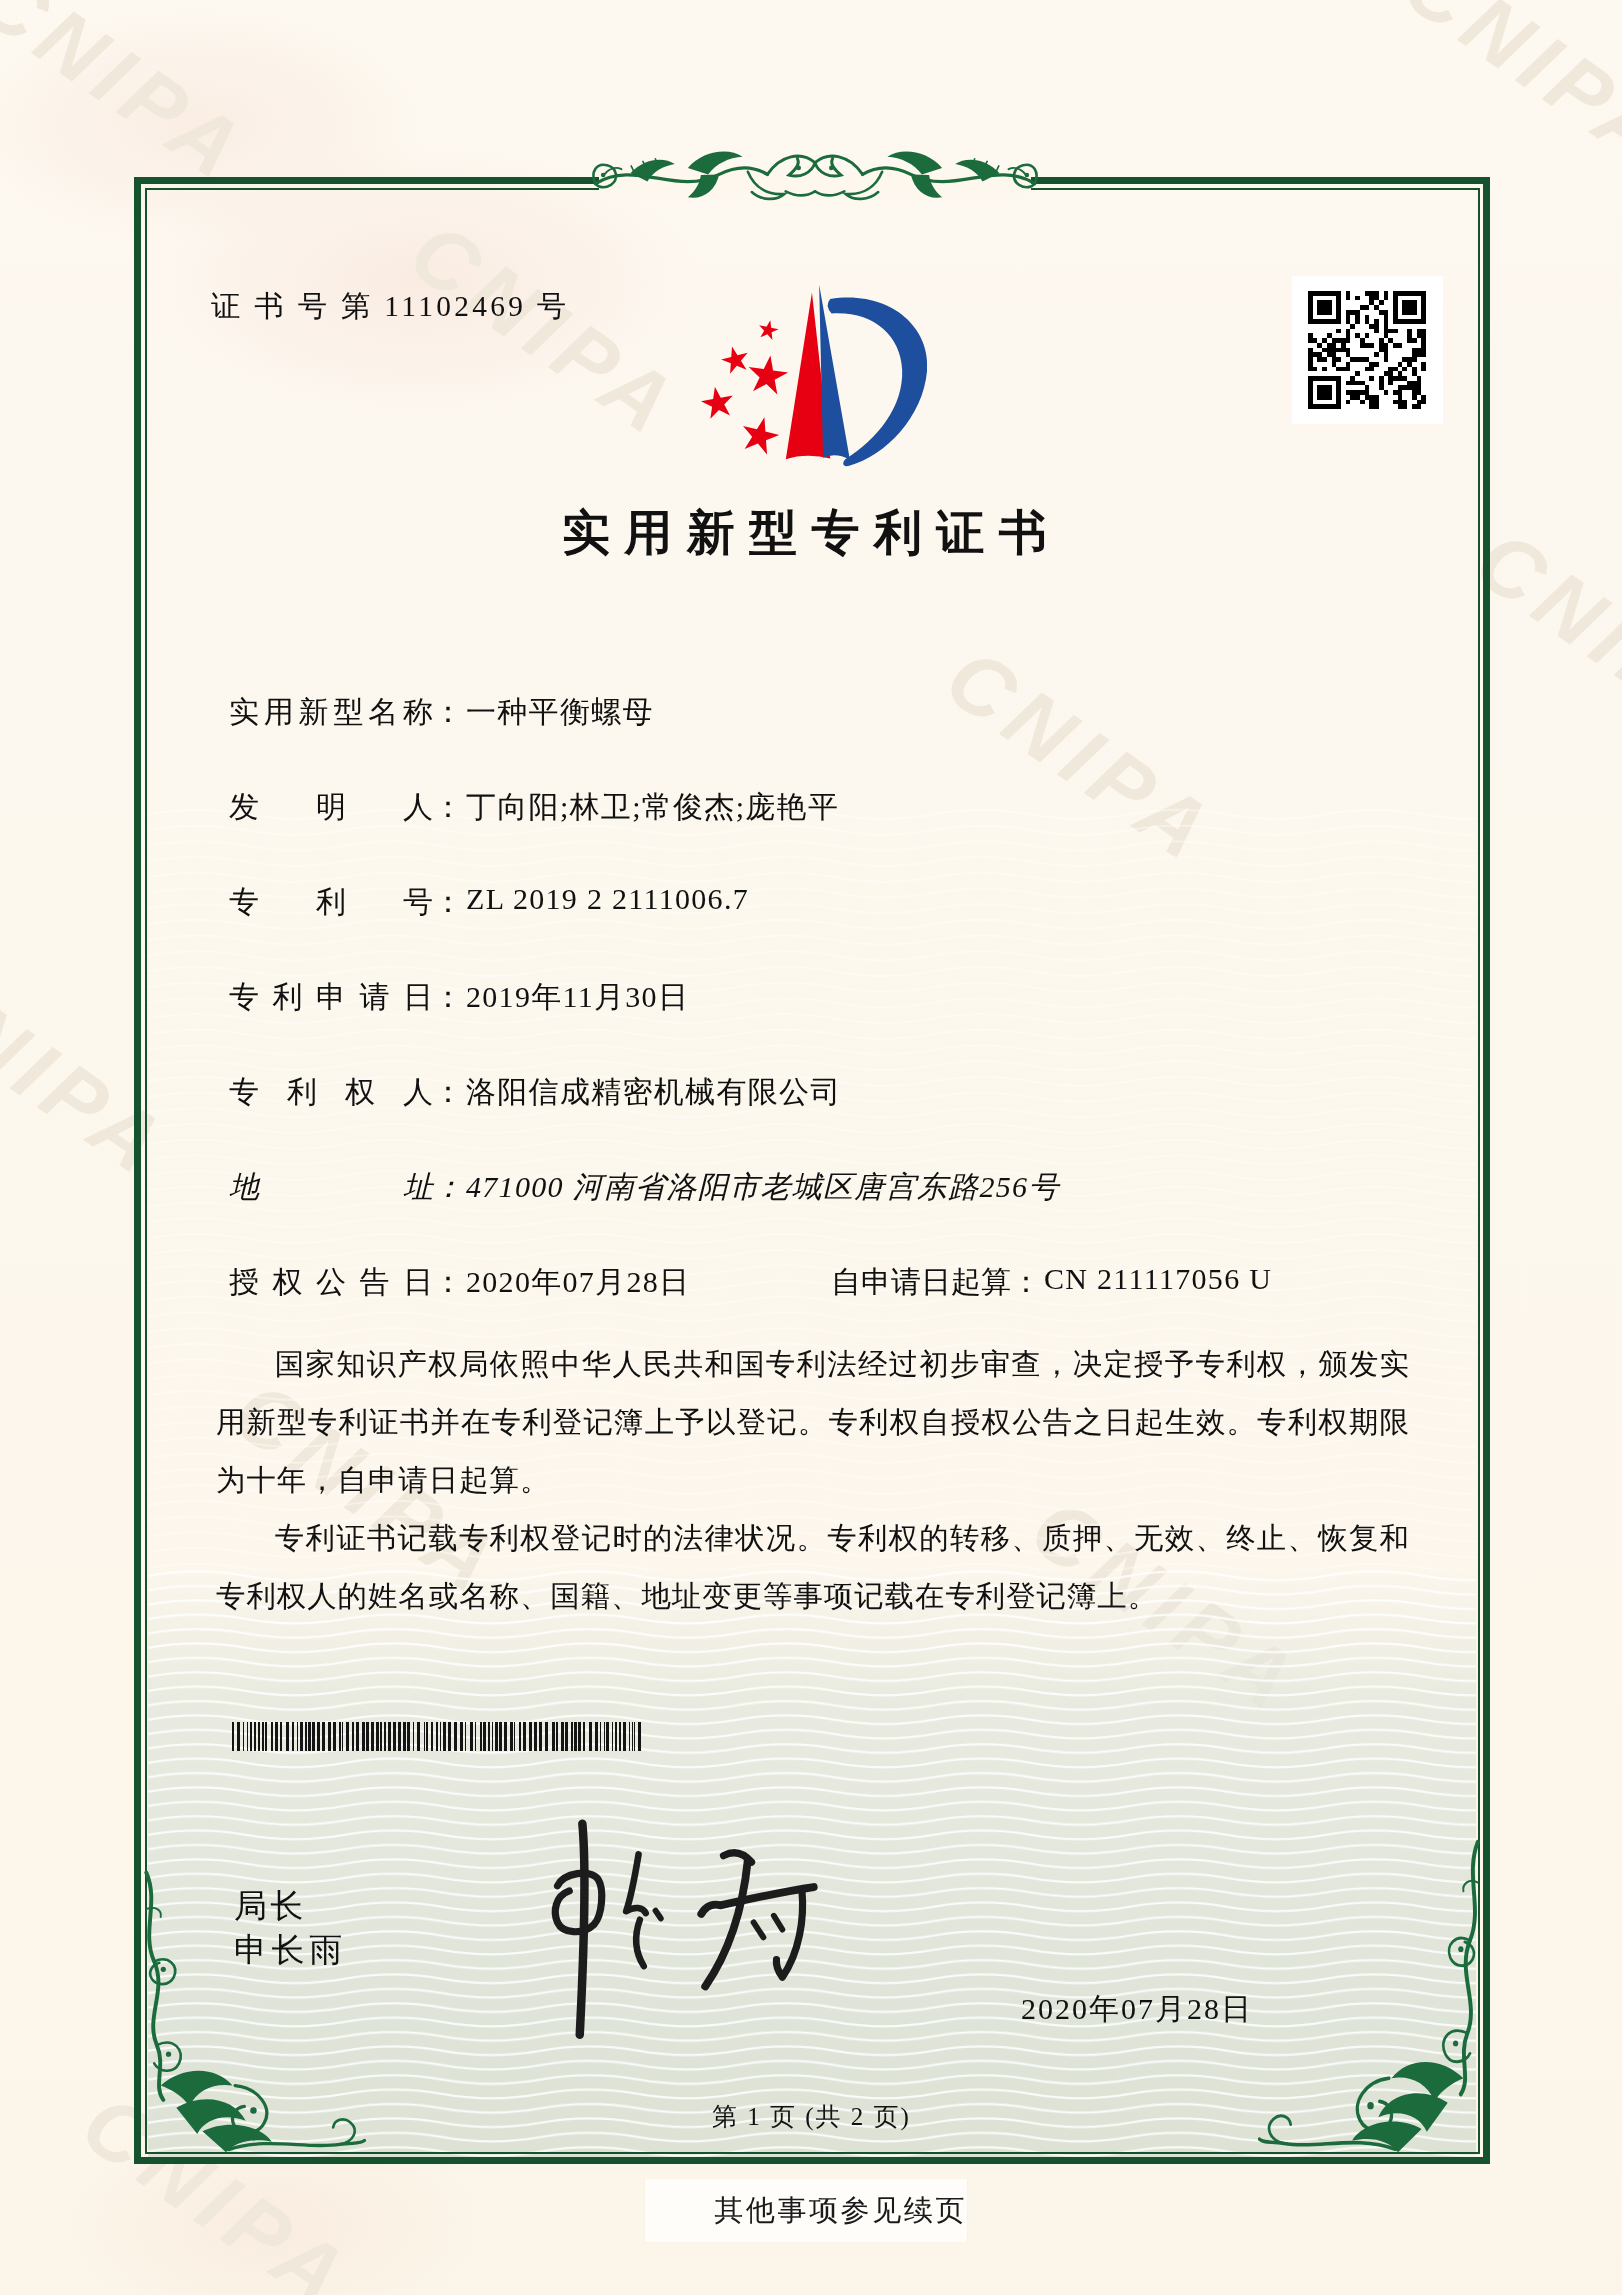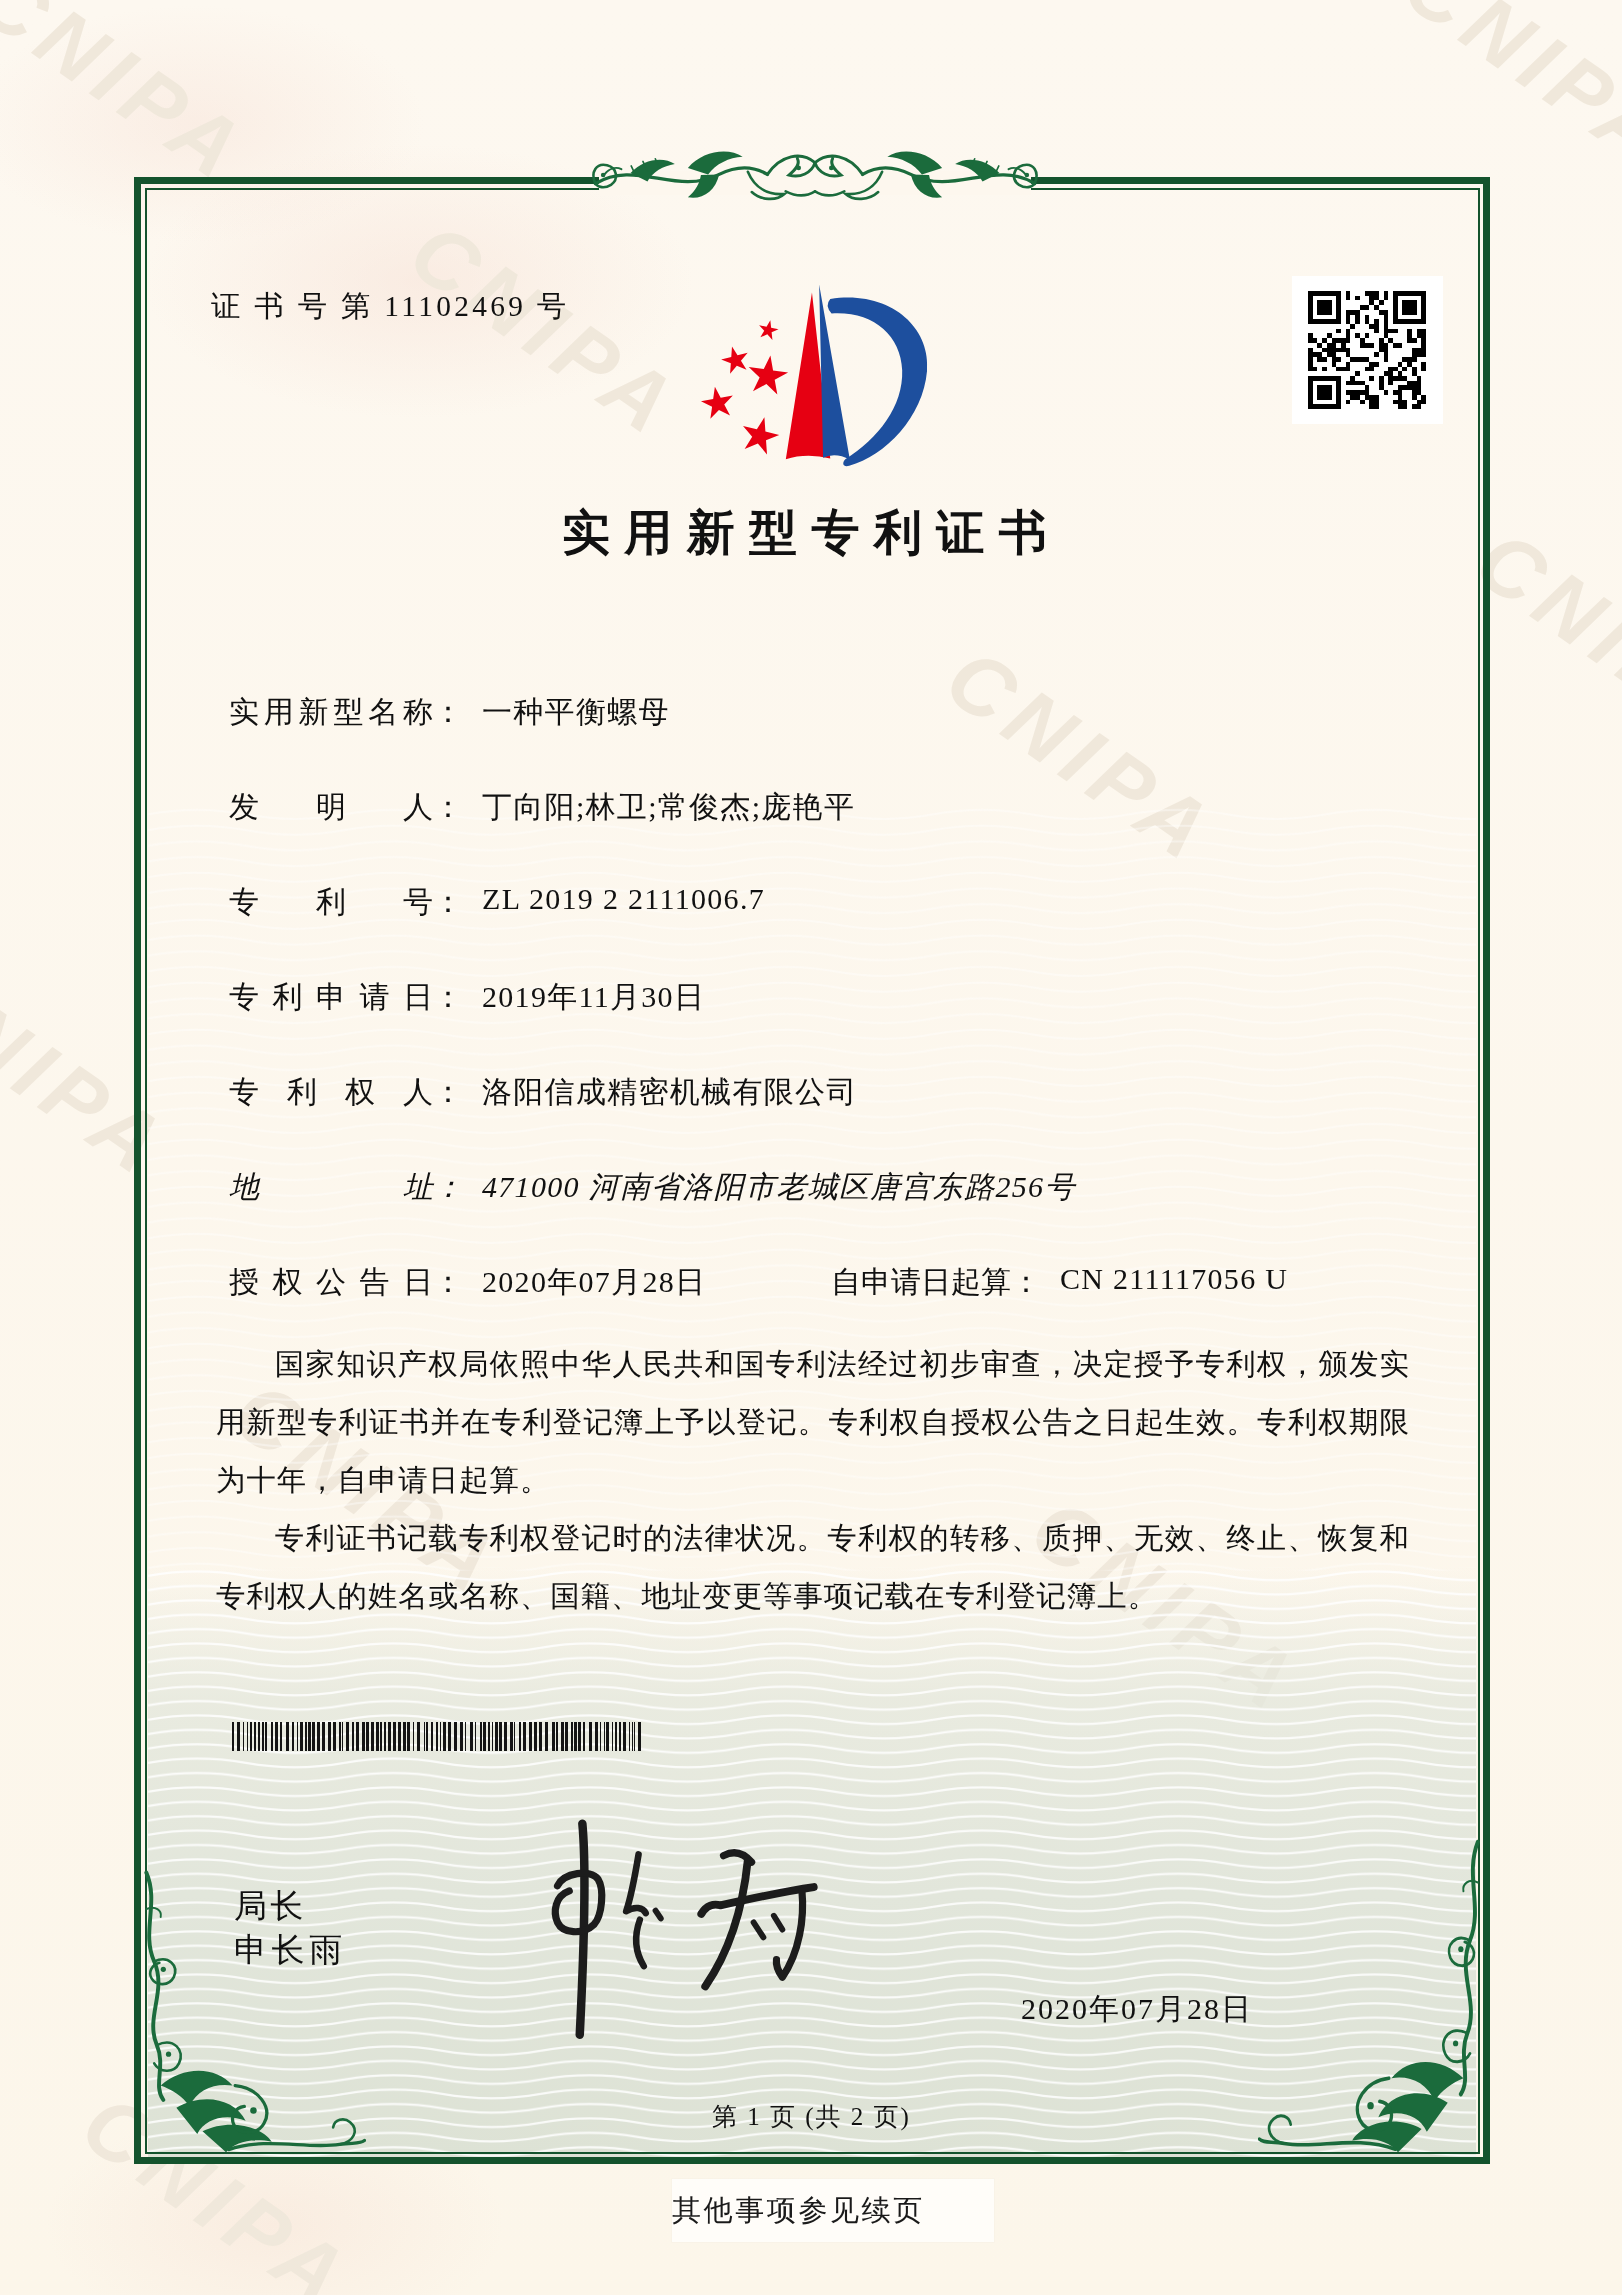--- a/index.html
+++ b/index.html
@@ -35,37 +35,37 @@
   
   .cert-number{left:211px;top:287px;font-size:29.4px;letter-spacing:3.3px;z-index:6;}
   .logo{left:694px;top:265px;width:249px;height:219px;z-index:6;}
   .qr-box{left:1292px;top:276px;width:151px;height:148px;background:#fff;z-index:6;}
   .qr-box svg{position:absolute;left:16.4px;top:15px;width:118px;height:118px;}
   .title{left:0;top:501px;width:1623px;text-align:center;font-size:48px;font-weight:700;letter-spacing:14.4px;z-index:6;}
   
   .frow{position:absolute;left:229px;height:41px;font-size:30px;white-space:nowrap;z-index:6;}
   .flabel{display:inline-block;width:204px;text-align:justify;text-align-last:justify;vertical-align:top;}
   .fcolon{display:inline-block;vertical-align:top;}
-  .fvalue{display:inline-block;margin-left:19px;vertical-align:top;letter-spacing:1.3px;}
+  .fvalue{display:inline-block;margin-left:3px;vertical-align:top;letter-spacing:1.3px;}
   .fcol2{position:absolute;left:602px;top:0;white-space:nowrap;}
   .fcol2 .flabel2{display:inline-block;vertical-align:top;}
   
   .body-text{left:216px;top:1335px;width:1194px;font-size:29.4px;line-height:58px;
     text-align:justify;letter-spacing:1px;z-index:6;}
   .body-text p{margin:0;text-indent:2em;}
   
   .barcode{left:232px;top:1722px;width:416px;height:29.4px;z-index:6;}
   .barcode i{position:absolute;top:0;height:100%;background:#141414;}
   .officer-title{left:234px;top:1884px;font-size:33px;letter-spacing:3.3px;z-index:6;}
   .officer-name{left:234px;top:1928px;font-size:33px;letter-spacing:4.6px;z-index:6;}
   .signature{left:517px;top:1807px;width:366px;height:249px;z-index:6;}
   .issue-date{left:1021px;top:1989px;font-size:30px;letter-spacing:2px;z-index:6;}
   .page-indicator{left:0;top:2100px;width:1623px;text-align:center;font-size:25px;letter-spacing:2px;z-index:6;}
-  .cont-box{left:672px;top:2179px;width:322px;height:63px;background:#fffdf9;z-index:6;
-    text-align:left;font-size:29px;letter-spacing:2.6px;line-height:63px;color:#1a1a1a;
+  .cont-box{left:645px;top:2179px;width:322px;height:63px;background:#fffdf9;z-index:6;
+    text-align:right;font-size:29px;letter-spacing:2.6px;line-height:63px;color:#1a1a1a;
     box-shadow:0 0 0 0.7px rgba(0,0,0,0.02);}
   .flourish{z-index:5;}
 </style>
 </head>
 <body>
 
 <div class="page">
 
   <div class="wm" style="left:-39px;top:26px;">CNIPA</div>
   <div class="wm" style="left:1387px;top:13px;">CNIPA</div>

